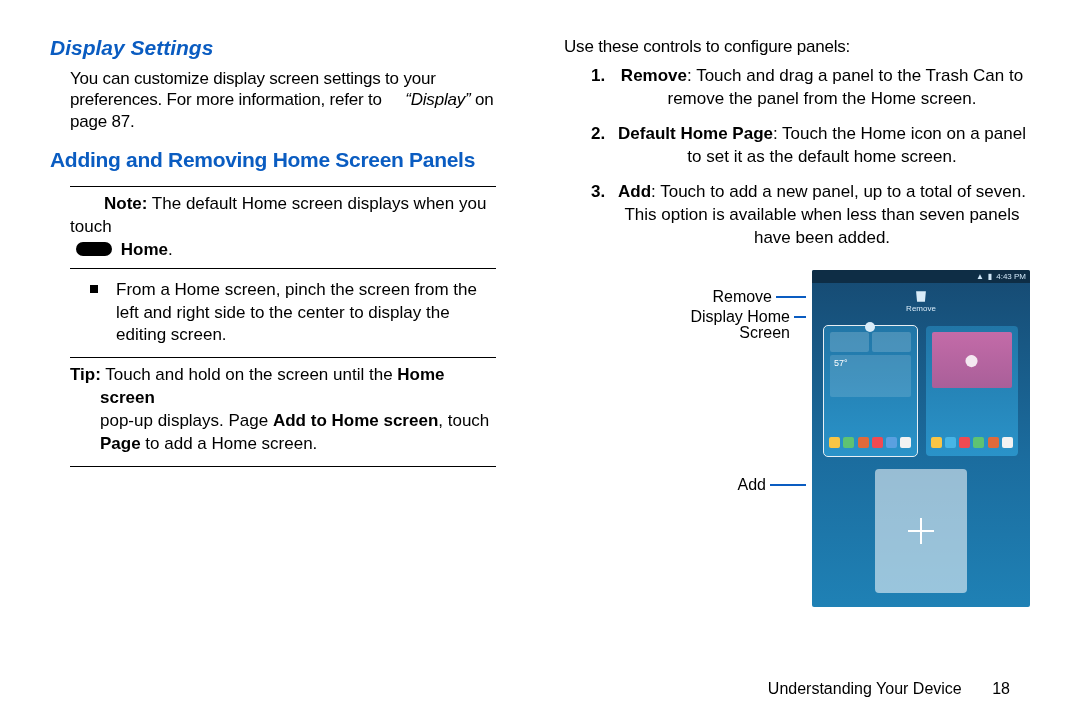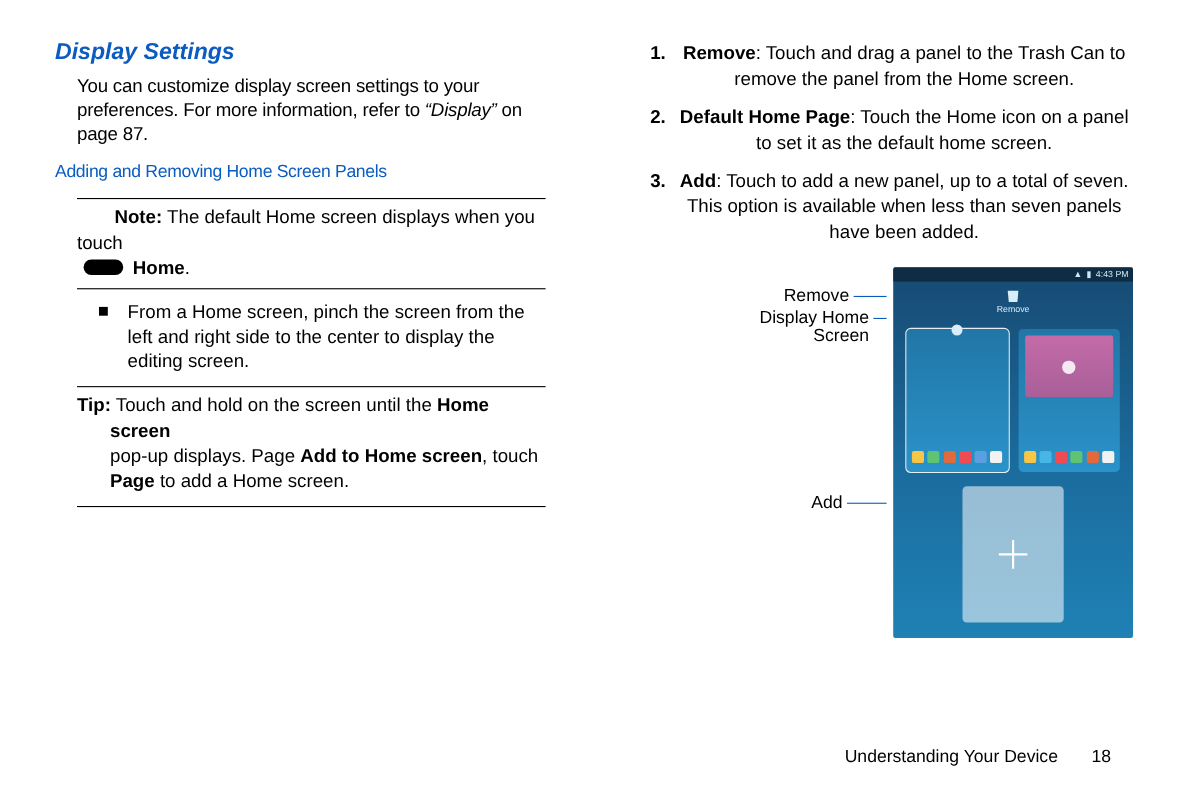--- a/index.html
+++ b/index.html
@@ -34,27 +34,27 @@
   .h-display {
     font-family: Arial, Helvetica, sans-serif;
     font-weight: bold;
     font-style: italic;
     font-size: 21px;
     color: #0a5cc1;
     margin: 0 0 8px 0;
   }
   .body-text { margin: 0 0 6px 20px; line-height: 1.25; letter-spacing: -0.2px; }
   .h-sub {
-    font-weight: normal;
-    font-size: 16px;
+    font-weight: bold;
+    font-size: 21px;
     color: #0a5cc1;
     margin: 16px 0 6px 0;
     letter-spacing: -0.3px;
   }
-  .ref-italic { font-style: italic; }
+  .ref-italic { font-style: italic; margin-left: 19px; }
   .note-block {
     border-top: 1px solid #000;
     border-bottom: 1px solid #000;
     margin: 14px 20px 10px 20px;
     padding: 6px 0 6px 0;
     line-height: 1.35;
   }
   .home-pill {
     display: inline-block;
     width: 36px;
@@ -246,20 +246,21 @@
       <div class="tip-block">
         <div style="padding-left:30px; text-indent:-30px;">
           <b>Tip:</b><span> Touch and hold on the screen until the </span><b>Home screen</b><br>
           <span> pop-up displays. Page </span><b>Add to Home screen</b><span>, touch </span><br>
           <b>Page</b><span> to add a Home screen.</span>
         </div>
       </div>
     </div>
 
     <div class="col col-right">
+      <p class="body-text" style="margin-left:0;">Use these controls to configure panels:</p>
       <ol class="steps">
         <li><b>Remove</b><span>: Touch and drag a panel to the Trash Can to remove the panel from the Home screen.</span></li>
         <li><b>Default Home Page</b><span>: Touch the Home icon on a panel to set it as the default home screen.</span></li>
         <li><b>Add</b><span>: Touch to add a new panel, up to a total of seven. This option is available when less than seven panels have been added.</span></li>
       </ol>
 
       <div class="figure-area">
 
         <div class="figure-labels">
           <div style="height:18px;"></div>
@@ -290,20 +291,25 @@
             <span>4:43 PM</span>
           </div>
           <div class="trash-zone">
             <div class="trash-icon"></div>
             <div>Remove</div>
           </div>
 
           <div class="panel-row">
             <div class="panel default">
               <div class="home-dot"></div>
+              <div class="widget-grid">
+                <div class="w-chip"></div>
+                  <div class="w-chip"></div>
+                <div class="w-weather"><span>57°</span></div>
+              </div>
               <div class="dock" id="dock1">
                   <span style="background: rgb(248, 197, 69);"></span>
                   <span style="background: rgb(94, 195, 114);"></span>
                   <span style="background: rgb(224, 106, 59);"></span>
                   <span style="background: rgb(240, 74, 82);"></span>
                   <span style="background: rgb(90, 160, 224);"></span>
                   <span style="background: rgb(242, 242, 242);"></span>
                 </div>
             </div>
             <div class="panel">

